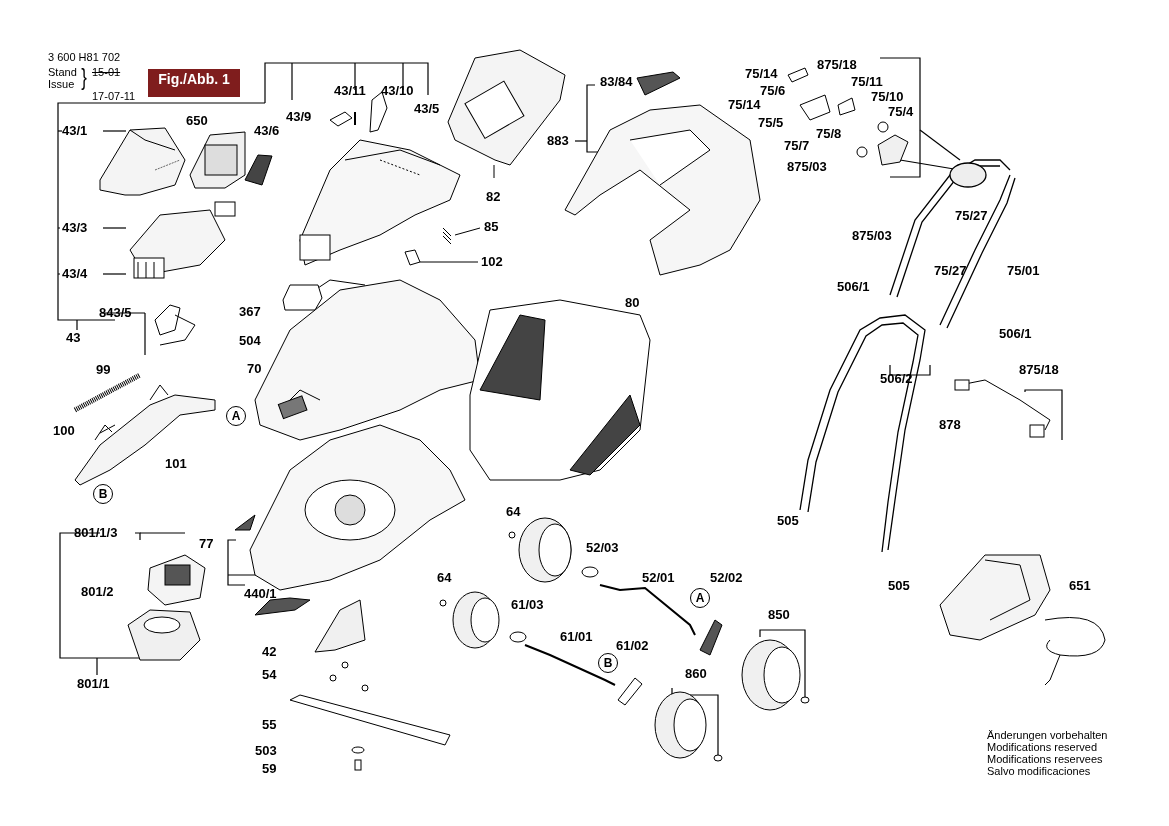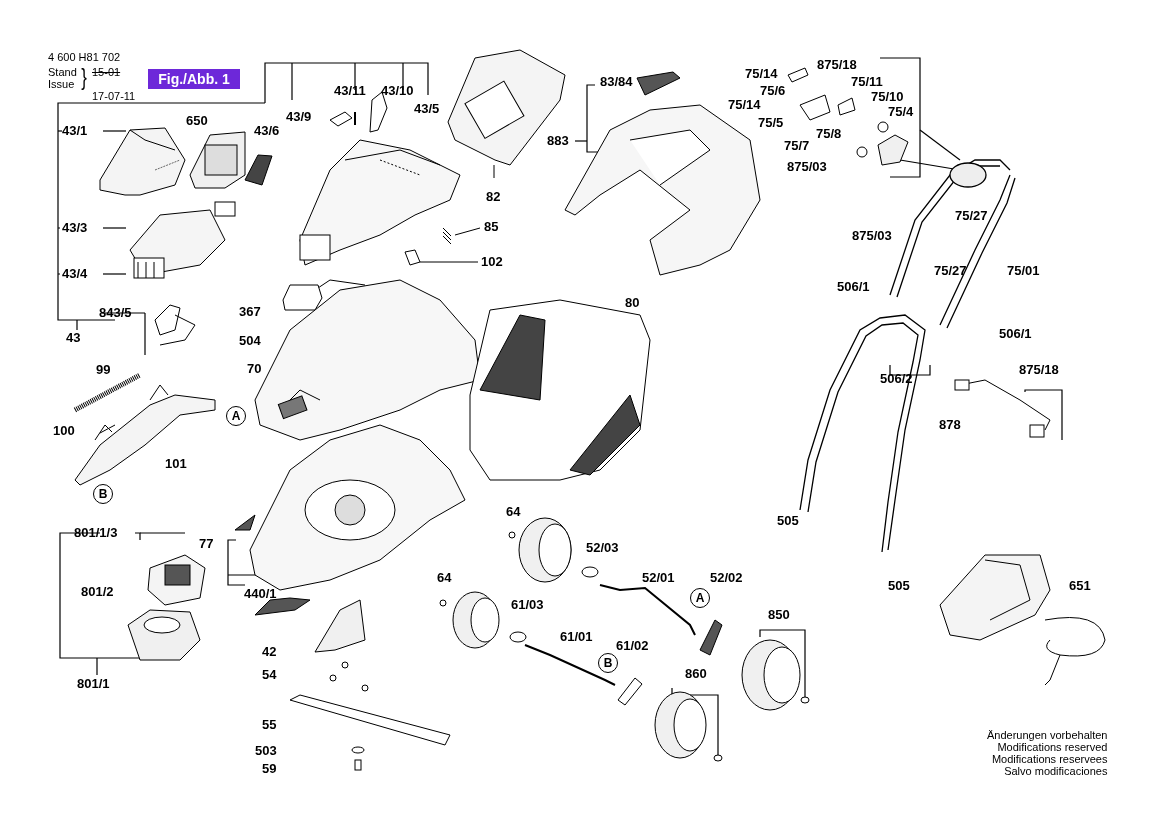--- a/index.html
+++ b/index.html
@@ -4,31 +4,31 @@
 <style>
   html,body{margin:0;padding:0;background:#fff;}
   body{width:1169px;height:826px;position:relative;overflow:hidden;font-family:"Liberation Sans",sans-serif;color:#000;}
   .hdr{position:absolute;font-size:11px;line-height:12px;}
   #docnum{left:48px;top:51px;}
   #stand{left:48px;top:66px;}
   #issue{left:48px;top:78px;}
   .brace{position:absolute;left:80px;top:64px;font-size:24px;line-height:26px;transform:scaleX(0.7);}
   #standval{left:92px;top:66px;text-decoration:line-through;}
   #issueval{left:92px;top:78px;margin-top:12px;}
-  #figbadge{position:absolute;left:148px;top:69px;width:92px;height:20px;background:#6d28d9;color:#fff;font-weight:bold;font-size:14px;line-height:20px;text-align:center;}
+  #figbadge{position:absolute;left:148px;top:69px;width:92px;height:28px;background:#7f1d1d;color:#fff;font-weight:bold;font-size:14px;line-height:20px;text-align:center;}
   svg#drawing{position:absolute;left:0;top:0;}
   .lbl{position:absolute;font-weight:bold;font-size:13px;line-height:14px;white-space:nowrap;}
   .circ{position:absolute;width:18px;height:18px;border:1.2px solid #000;border-radius:50%;font-weight:bold;font-size:12px;line-height:18px;text-align:center;background:#fff;}
   #notes{position:absolute;left:987px;top:729px;font-size:11px;line-height:12px;}
-  #notes div{white-space:nowrap;text-align:right;}
+  #notes div{white-space:nowrap;}
 </style>
 </head>
 <body>
 
-<div class="hdr" id="docnum">4 600 H81 702</div>
+<div class="hdr" id="docnum">3 600 H81 702</div>
 <div class="hdr" id="stand">Stand</div>
 <div class="hdr" id="issue">Issue</div>
 <div class="brace">}</div>
 <div class="hdr" id="standval">15-01</div>
 <div class="hdr" id="issueval">17-07-11</div>
 <div id="figbadge">Fig./Abb. 1</div>
 
 <svg id="drawing" width="1169" height="826" viewBox="0 0 1169 826" fill="none" stroke="#000" stroke-width="1">
 
   <g stroke="#000" stroke-width="1.2">

